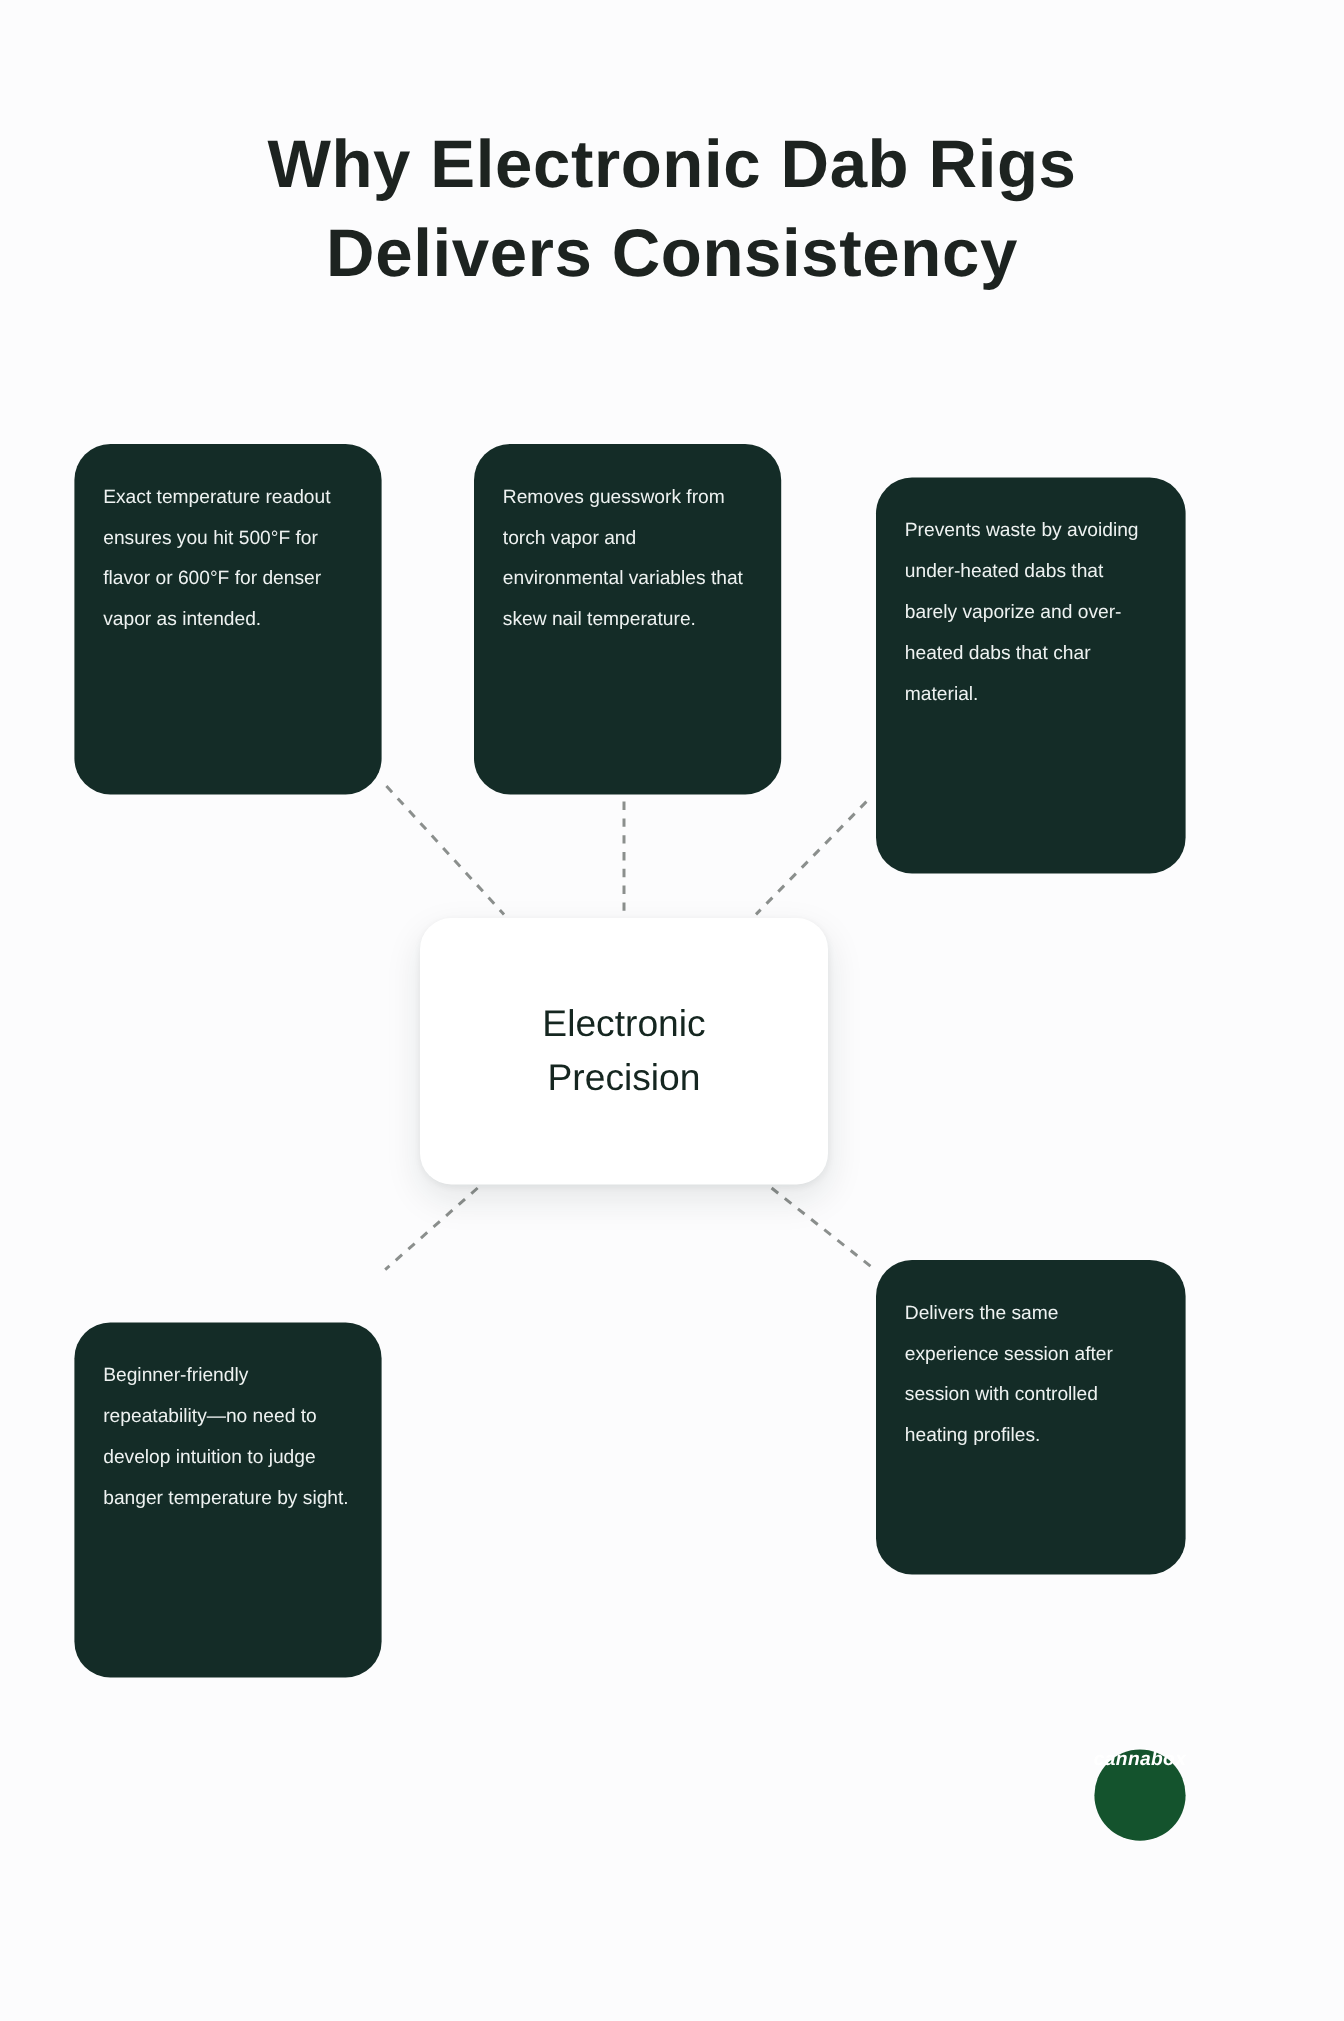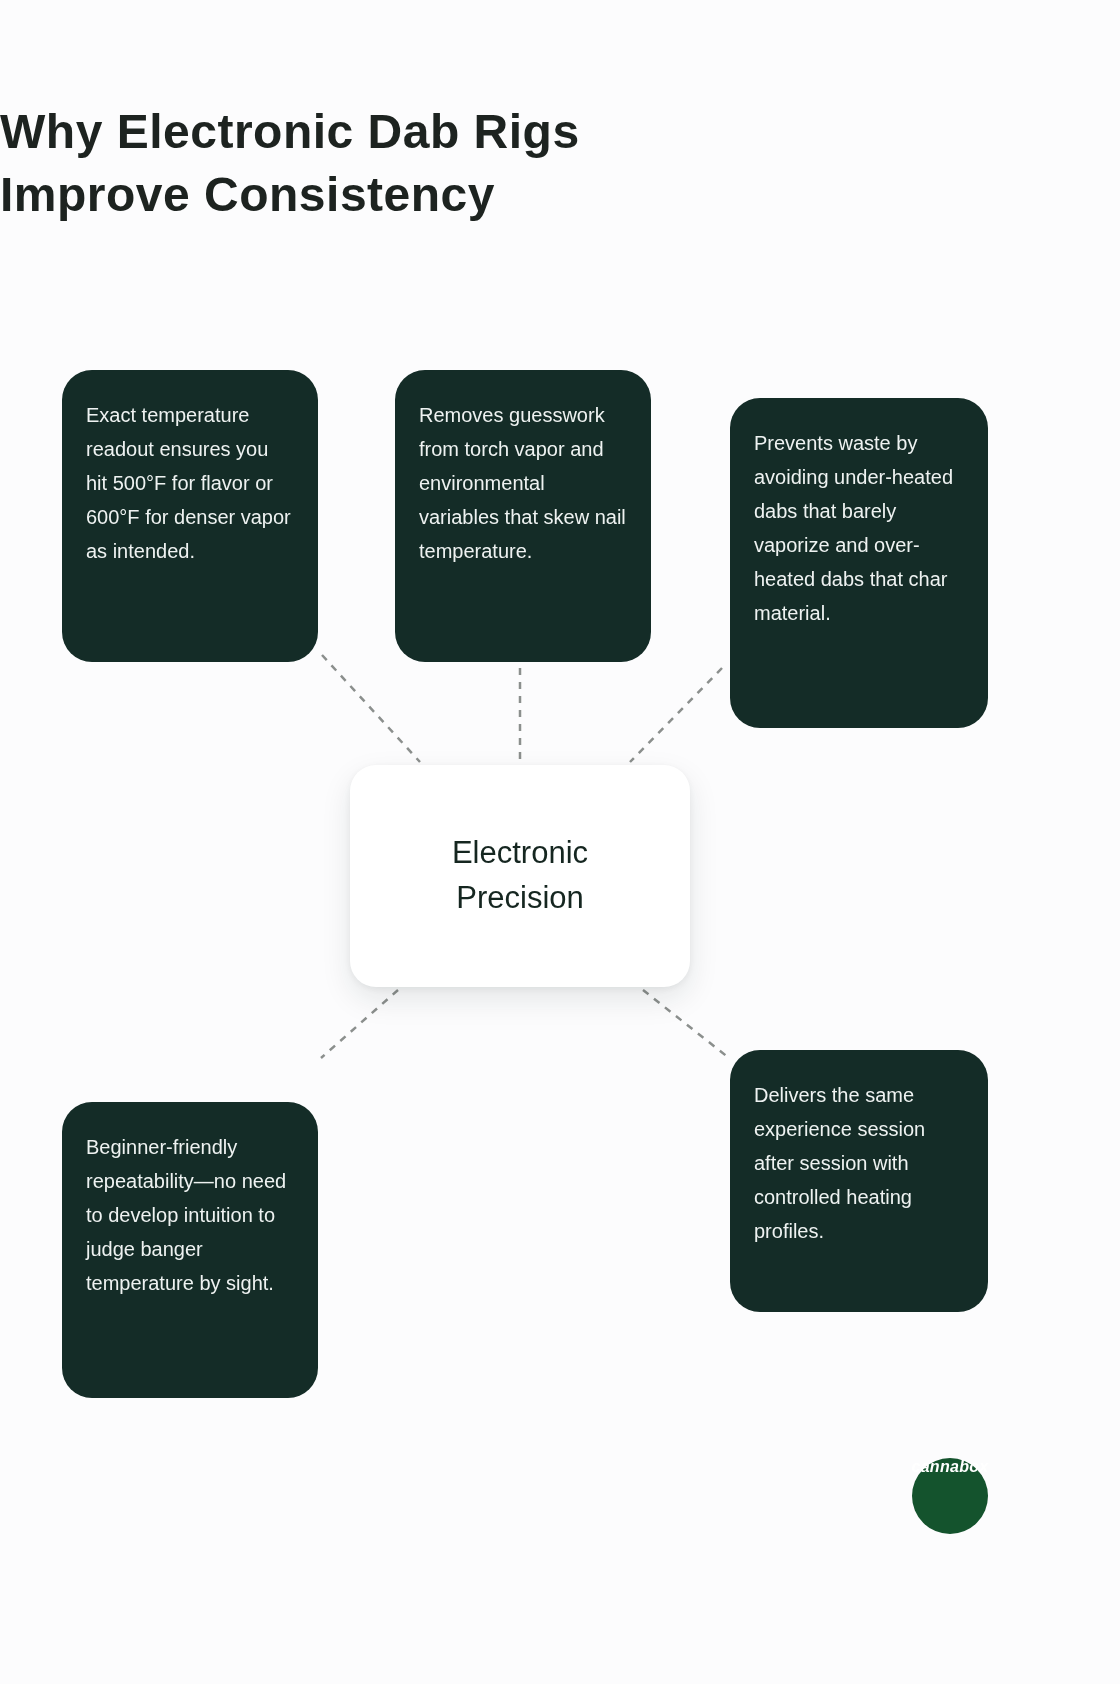--- a/index.html
+++ b/index.html
@@ -18,42 +18,42 @@
     position: absolute;
     top: 0; left: 0;
     width: 1120px;
     height: 1684px;
   }
   .title {
     position: absolute;
     top: 100px;
     left: 0;
     width: 1120px;
-    text-align: left;
-    font-size: 48px;
+    text-align: center;
+    font-size: 56px;
     font-weight: 800;
     color: #1d2320;
     line-height: 1.32;
     letter-spacing: 0.5px;
     z-index: 2;
   }
   svg.connectors {
     position: absolute;
     top: 0;
     left: 0;
     z-index: 0;
   }
   .node {
     position: absolute;
     background: #142c27;
     color: #eef2f1;
     border-radius: 30px;
     padding: 28px 24px;
     box-sizing: border-box;
-    font-size: 20px;
+    font-size: 16px;
     line-height: 34px;
     z-index: 1;
   }
   .node-top-left     { left: 62px;  top: 370px;  width: 256px; min-height: 292px; }
   .node-top-center   { left: 395px; top: 370px;  width: 256px; min-height: 292px; }
   .node-top-right    { left: 730px; top: 370px;  width: 258px; min-height: 330px; margin-top: 28px; }
   .node-bottom-left  { left: 62px;  top: 1102px; width: 256px; min-height: 296px; }
   .node-bottom-right { left: 730px; top: 1050px; width: 258px; min-height: 262px; }
   .center-node {
     position: absolute;
@@ -97,21 +97,21 @@
     letter-spacing: 0.3px;
   }
 </style>
 </head>
 <body>
 
 <div class="stage">
 
   <div class="title">
     <div>Why Electronic Dab Rigs</div>
-    <div>Improve Consistency</div>
+    <div>Delivers Consistency</div>
   </div>
 
   <svg class="connectors" width="1120" height="1684" viewBox="0 0 1120 1684">
     <line x1="322" y1="655" x2="420" y2="762" stroke="#8b8f8d" stroke-width="2.5" stroke-dasharray="7 7"></line>
     <line x1="520" y1="668" x2="520" y2="762" stroke="#8b8f8d" stroke-width="2.5" stroke-dasharray="7 7"></line>
     <line x1="722" y1="668" x2="630" y2="762" stroke="#8b8f8d" stroke-width="2.5" stroke-dasharray="7 7"></line>
     <line x1="398" y1="990" x2="321" y2="1058" stroke="#8b8f8d" stroke-width="2.5" stroke-dasharray="7 7"></line>
     <line x1="643" y1="990" x2="729" y2="1058" stroke="#8b8f8d" stroke-width="2.5" stroke-dasharray="7 7"></line>
   </svg>
 

